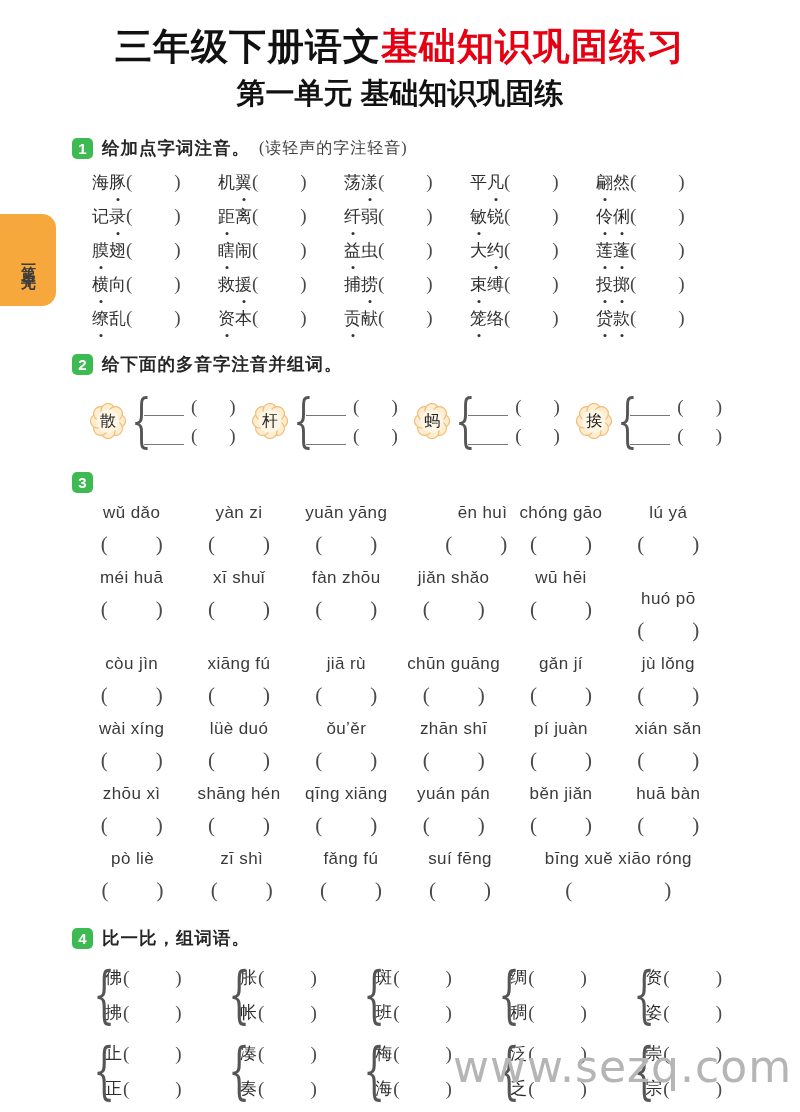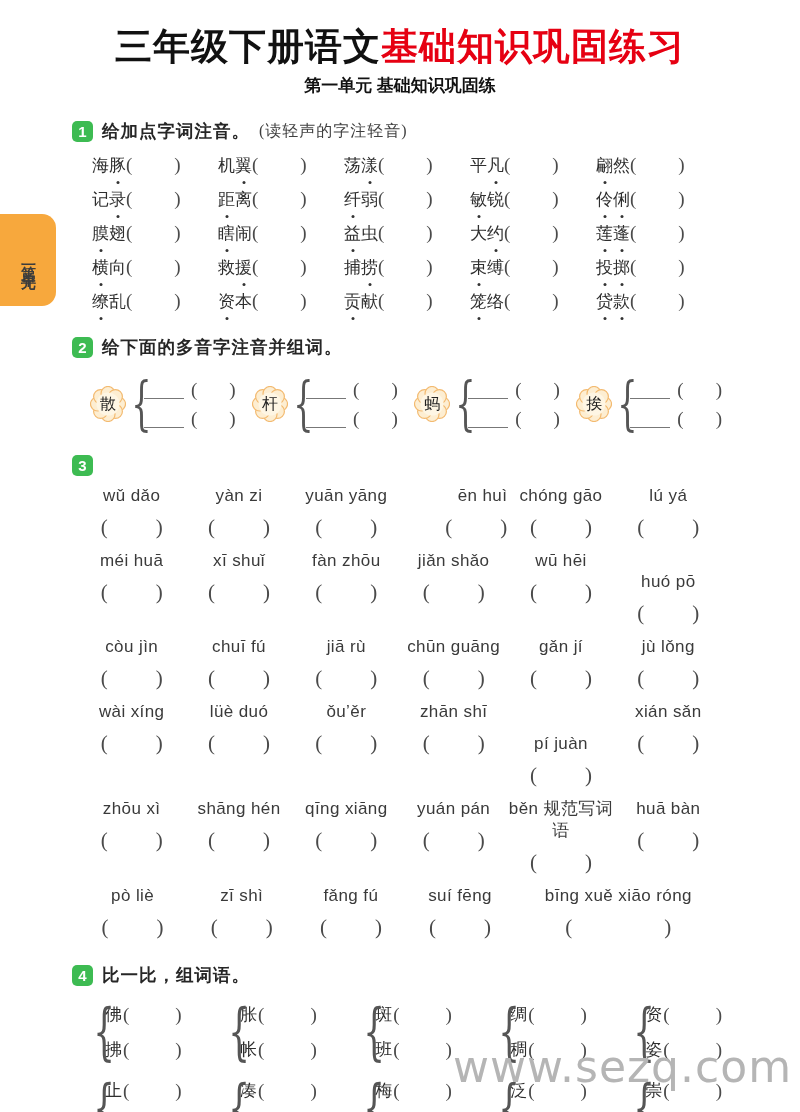--- a/index.html
+++ b/index.html
@@ -13,21 +13,21 @@
     display:flex;align-items:center;justify-content:center;
   }
   .side-tab span{
     writing-mode:vertical-rl;font-size:15px;font-weight:700;color:#3c3c3c;letter-spacing:3px;
   }
   .title{
     text-align:center;margin:22px 12px 2px;font-size:37px;font-weight:900;
     font-family:"Liberation Serif",serif;letter-spacing:1px;color:#111;
   }
   .t-red{color:var(--red,#e60012);}
-  .subtitle{text-align:center;font-size:17px;font-weight:700;color:#111;}
+  .subtitle{text-align:center;font-size:29px;font-weight:700;color:#111;}
   .content{padding:0 78px 0 72px;}
   section{display:block;}
   .sec-head{display:flex;align-items:center;gap:9px;margin-top:22px;}
   .badge{
     width:21px;height:21px;border-radius:5px;background:var(--green,#3dbb52);
     color:#fff;font-weight:700;font-size:15px;display:flex;align-items:center;justify-content:center;flex:none;
   }
   .sec-title{font-size:17.5px;font-weight:700;color:#262626;letter-spacing:1px;}
   .sec-note{font-size:16px;font-family:"Liberation Serif",serif;color:#3f3f3f;letter-spacing:1px;}
   
@@ -485,21 +485,21 @@
           <div class="s3-row">
             <div class="s3-col" style="flex: 1 1 0%;">
               <div class="pinyin">còu jìn</div>
               <div class="paren-line"><span class="paren-group">
                   <span class="paren">(</span>
                   <span class="paren-gap" style="width: 48px;"></span>
                   <span class="paren">)</span>
                 </span></div>
             </div>
             <div class="s3-col" style="flex: 1 1 0%;">
-              <div class="pinyin">chuī fú</div>
+              <div class="pinyin">xiāng fú</div>
               <div class="paren-line"><span class="paren-group">
                   <span class="paren">(</span>
                   <span class="paren-gap" style="width: 48px;"></span>
                   <span class="paren">)</span>
                 </span></div>
             </div>
             <div class="s3-col" style="flex: 1 1 0%;">
               <div class="pinyin">jiā rù</div>
               <div class="paren-line"><span class="paren-group">
                   <span class="paren">(</span>
@@ -558,21 +558,21 @@
                 </span></div>
             </div>
             <div class="s3-col" style="flex: 1 1 0%;">
               <div class="pinyin">zhān shī</div>
               <div class="paren-line"><span class="paren-group">
                   <span class="paren">(</span>
                   <span class="paren-gap" style="width: 48px;"></span>
                   <span class="paren">)</span>
                 </span></div>
             </div>
-            <div class="s3-col" style="flex: 1 1 0%; margin-top: 32px;">
+            <div class="s3-col" style="flex: 1 1 0%;">
               <div class="pinyin">pí juàn</div>
               <div class="paren-line"><span class="paren-group">
                   <span class="paren">(</span>
                   <span class="paren-gap" style="width: 48px;"></span>
                   <span class="paren">)</span>
                 </span></div>
             </div>
             <div class="s3-col" style="flex: 1 1 0%;">
               <div class="pinyin">xián sǎn</div>
               <div class="paren-line"><span class="paren-group">
@@ -609,21 +609,21 @@
             </div>
             <div class="s3-col" style="flex: 1 1 0%;">
               <div class="pinyin">yuán pán</div>
               <div class="paren-line"><span class="paren-group">
                   <span class="paren">(</span>
                   <span class="paren-gap" style="width: 48px;"></span>
                   <span class="paren">)</span>
                 </span></div>
             </div>
             <div class="s3-col" style="flex: 1 1 0%;">
-              <div class="pinyin">běn 规范写词语</div>
+              <div class="pinyin">běn jiǎn</div>
               <div class="paren-line"><span class="paren-group">
                   <span class="paren">(</span>
                   <span class="paren-gap" style="width: 48px;"></span>
                   <span class="paren">)</span>
                 </span></div>
             </div>
             <div class="s3-col" style="flex: 1 1 0%;">
               <div class="pinyin">huā bàn</div>
               <div class="paren-line"><span class="paren-group">
                   <span class="paren">(</span>

